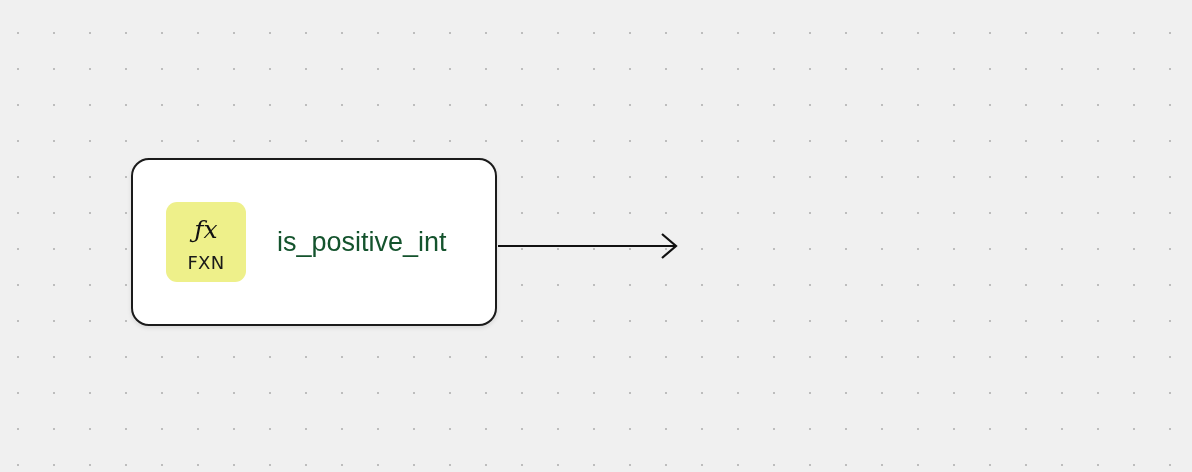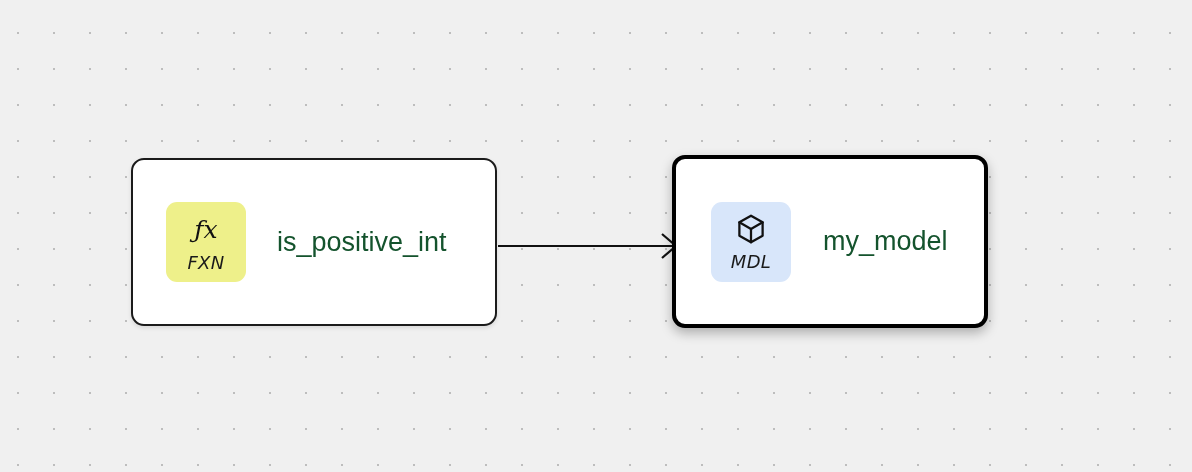--- a/index.html
+++ b/index.html
@@ -54,20 +54,21 @@
   .node.selected {
     border: 4px solid #000000;
     box-shadow: 0 5px 12px rgba(0,0,0,0.28);
   }
 
   .node-fxn {
     left: 131px;
     top: 158px;
     width: 366px;
     height: 168px;
+    border-radius: 18px;
   }
   .node-mdl {
     left: 672px;
     top: 155px;
     width: 316px;
     height: 173px;
   }
 
   
   .badge {
@@ -103,21 +104,20 @@
     color: #111111;
     letter-spacing: 0px;
   }
   .badge-text {
     font-family: "DejaVu Sans", sans-serif;
     font-size: 18px;
     color: #1a1a1a;
     letter-spacing: 0.3px;
     line-height: 1;
     margin-top: 7px;
-    font-style: italic;
   }
 
   
   .node-title {
     font-family: "Liberation Sans", sans-serif;
     font-size: 27px;
     color: #14532d;
     white-space: nowrap;
   }
   .title-fxn { margin-left: 31px; }
@@ -138,29 +138,14 @@
   <div class="node node-fxn unselected">
 
     <div class="badge badge-fxn">
       <span class="badge-glyph badge-glyph-fxn">ƒx</span>
       <span class="badge-text">FXN</span>
     </div>
 
     <span class="node-title title-fxn">is_positive_int</span>
   </div>
 
-  <div class="node node-mdl selected">
-
-    <div class="badge badge-mdl">
-      <span class="badge-glyph">
-        <svg width="34" height="34" viewBox="0 0 24 24" fill="none" stroke="#111111" stroke-width="1.6" stroke-linecap="round" stroke-linejoin="round">
-          <path d="M12 2.6 L20.2 7.3 L20.2 16.7 L12 21.4 L3.8 16.7 L3.8 7.3 Z"></path>
-          <path d="M3.8 7.3 L12 12 L20.2 7.3"></path>
-          <path d="M12 12 L12 21.4"></path>
-        </svg>
-      </span>
-      <span class="badge-text">MDL</span>
-    </div>
-
-    <span class="node-title title-mdl">my_model</span>
-  </div>
 
 </div>
 
 </body></html>

